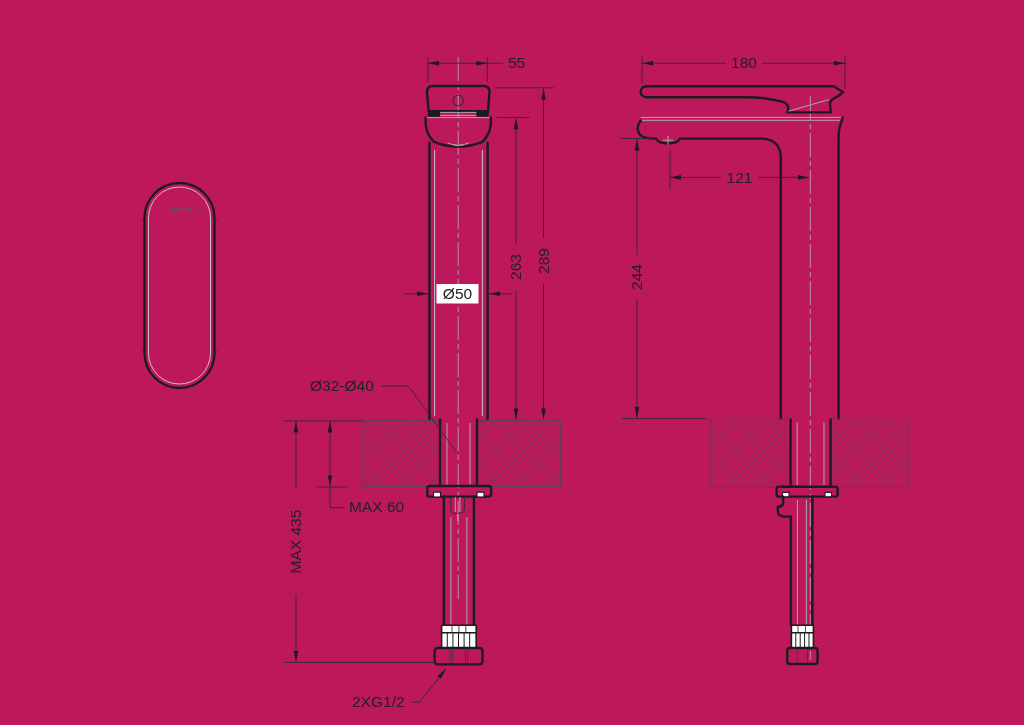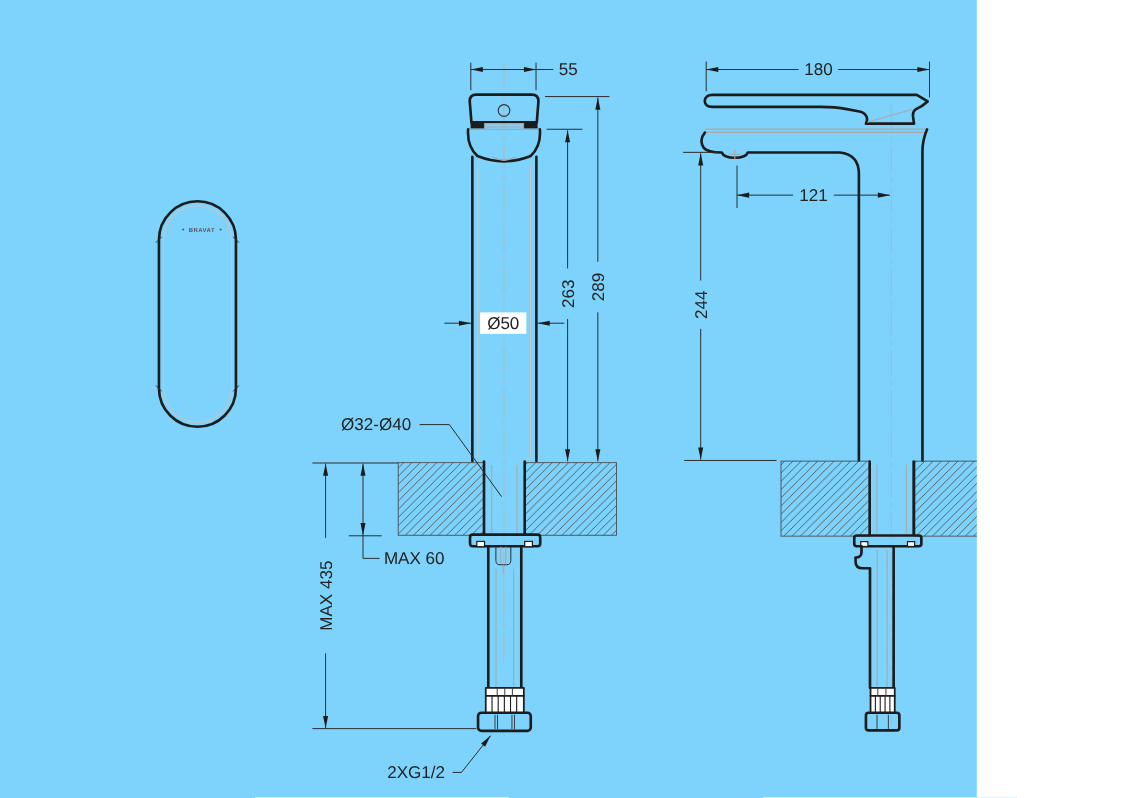--- a/index.html
+++ b/index.html
@@ -1,16 +1,16 @@
 <!DOCTYPE html>
 <html><head>
 <meta charset="utf-8">
 <style>
   html,body{margin:0;padding:0;background:#fff;}
-  .canvas{position:relative;width:888px;height:725px;background:#7dd3fc;overflow:hidden;}
+  .canvas{position:relative;width:1024px;height:725px;background:#be185d;overflow:hidden;}
   svg text{font-family:"Liberation Sans","DejaVu Sans",sans-serif;font-size:15.5px;fill:#222222;}
   svg text.logo{font-size:5.4px;font-weight:700;letter-spacing:.45px;fill:#5a5a5a;}
   .b{stroke:#1c1c1c;stroke-width:2.4;fill:none;stroke-linecap:round;stroke-linejoin:round;}
   .b2{stroke:#1c1c1c;stroke-width:1.6;fill:#ffffff;stroke-linejoin:round;}
   .d{stroke:#2b2b2b;stroke-width:.9;fill:none;}
   .g{stroke:#a8a8a8;stroke-width:1;fill:none;}
   .g2{stroke:#c4c4c4;stroke-width:1;fill:none;}
   .cl{stroke:#b4b4b4;stroke-width:.8;fill:none;stroke-dasharray:24 4 5 4;}
   .rib{stroke:#1c1c1c;stroke-width:1;fill:none;}
   .fct{stroke:#3a3a3a;stroke-width:.9;fill:none;}

